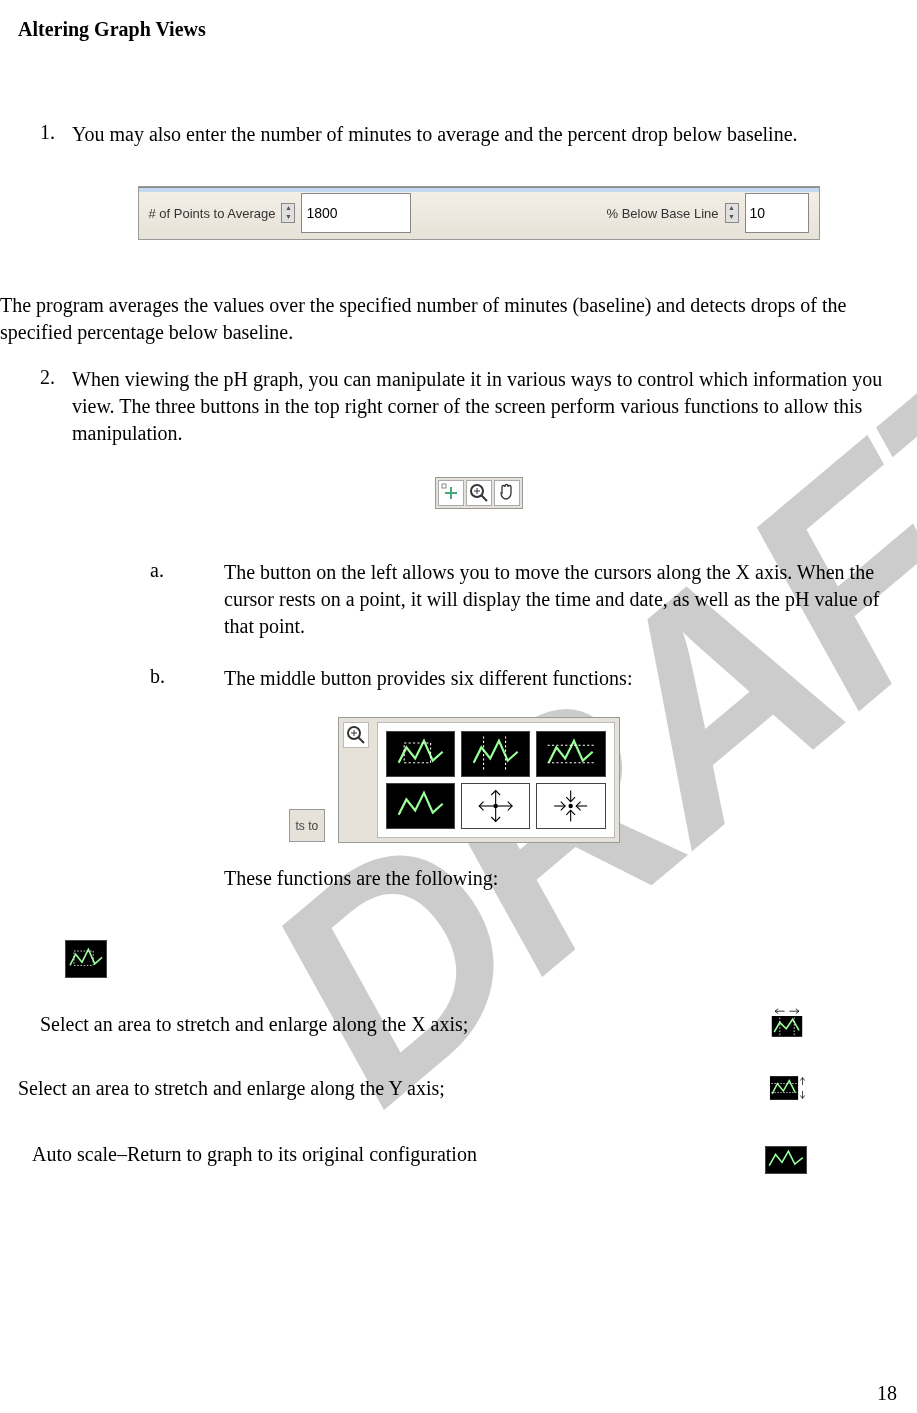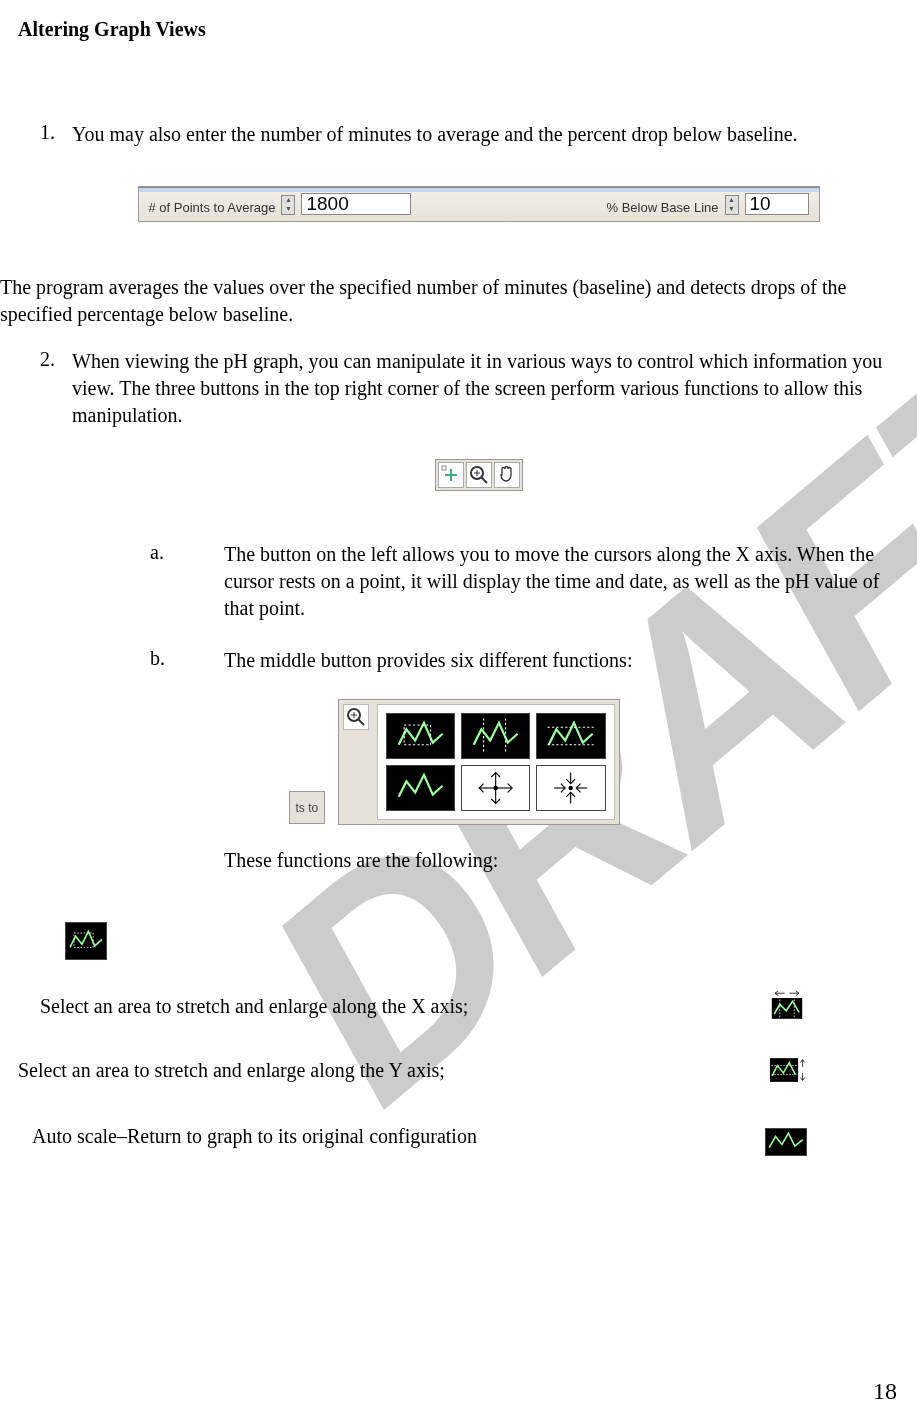--- a/index.html
+++ b/index.html
@@ -64,21 +64,21 @@
     .toolbar-wrap {
       display: flex;
       justify-content: center;
       margin: 38px 0 30px 0;
     }
     .toolbar {
       background: linear-gradient(#f4f0e7,#e7e2d8);
       border: 1px solid #999;
       padding: 6px 10px;
       display: flex;
-      align-items: flex-end;
+      align-items: center;
       gap: 6px;
       width: 660px;
       font-family: Tahoma, sans-serif;
       font-size: 13px;
       color: #333;
       position: relative;
     }
     .toolbar::before {
       content: '';
       position: absolute;
@@ -86,22 +86,22 @@
       border-top:1px solid #888;
       background:#c4d9f0;
     }
     .toolbar-label {
       white-space: nowrap;
     }
     .toolbar-input {
       background: #fff;
       border: 1px solid #888;
       font-family: inherit;
-      font-size: 19px;
-      padding: 2px 4px;
+      font-size: 14px;
+      padding: 11px 4px;
       height: 16px;
     }
     .spinner {
       display: flex;
       flex-direction: column;
       border: 1px solid #888;
       width: 12px;
       height: 18px;
       background: #e0e0e0;
     }
@@ -237,21 +237,21 @@
       margin-right: 110px;
       margin-left:30px;
       font-size: 14px;
       display:flex;align-items:center;justify-content:center;
       position:relative;
     }
     .page-num {
       position: absolute;
       right: 20px;
       bottom: 8px;
-      font-size: 24px;
+      font-size: 20px;
     }
     .ind-a { padding-left: 35px; }
     .ind-b { padding-left: 40px; }
     .ind-c { padding-left: 18px; }
     .ind-d { padding-left: 32px; align-items: center; }
   </style>
 </head>
 <body>
 
 <div class="page">

